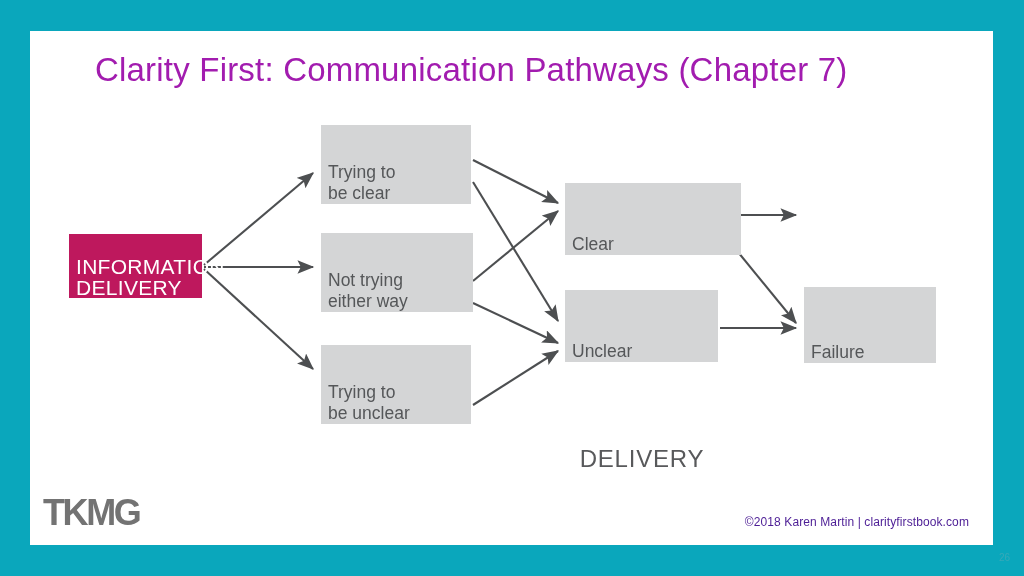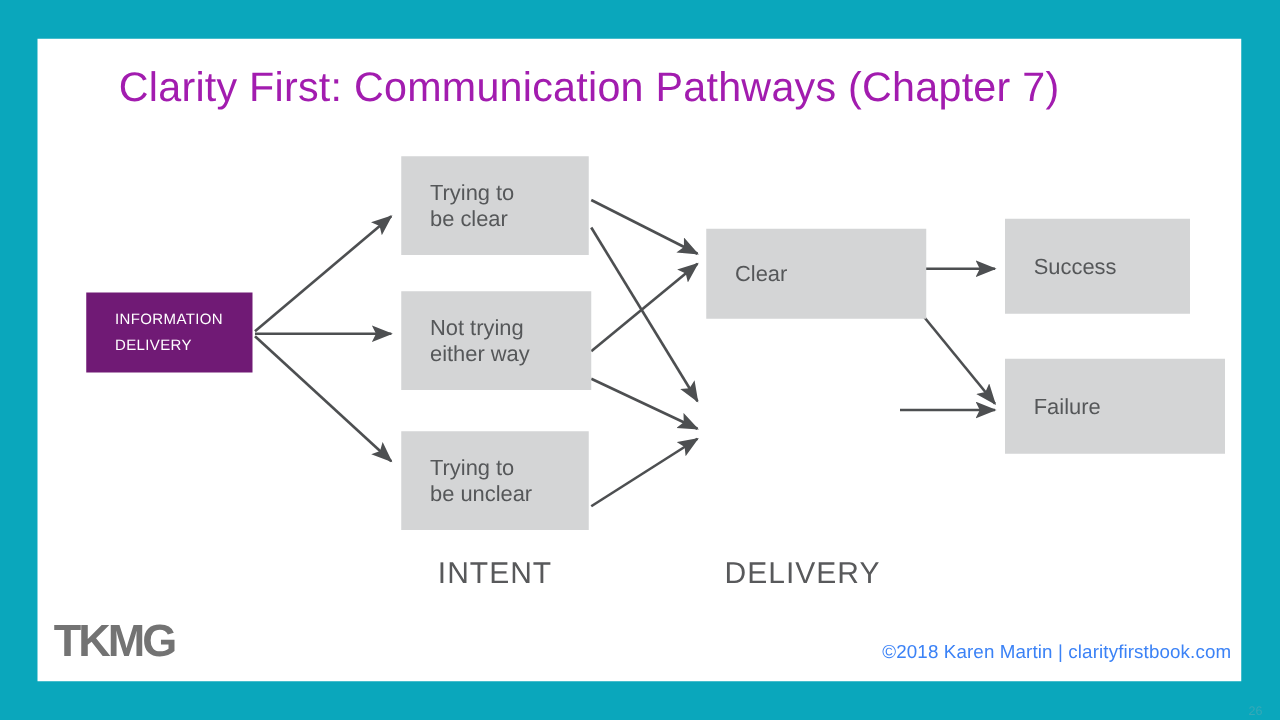--- a/index.html
+++ b/index.html
@@ -49,53 +49,53 @@
     left: 0;
     top: 0;
     width: 963px;
     height: 514px;
     pointer-events: none;
   }
   .node {
     position: absolute;
     box-sizing: border-box;
     display: flex;
-    align-items: center;
-    padding-left: 23px;
+    align-items: flex-end;
+    padding-left: 7px;
     color: #555759;
     font-size: 17.5px;
     line-height: 21px;
     font-weight: 400;
   }
   .node.light {
     background: #d4d5d6;
   }
   .node.dark {
-    background: #701a75;
+    background: #be185d;
     color: #ffffff;
-    font-size: 12px;
+    font-size: 21px;
     line-height: 21px;
     letter-spacing: 0.3px;
   }
   .node.dark .node-text {
     font-weight: 400;
   }
   .node-text {
     white-space: pre-line;
   }
 
   
   #node-information-delivery { left: 39px;  top: 203px; width: 133px; height: 64px; }
   #node-trying-clear         { left: 291px; top: 94px;  width: 150px; height: 79px; }
   #node-not-trying          { left: 291px; top: 202px; width: 152px; height: 79px; }
   #node-trying-unclear      { left: 291px; top: 314px; width: 150px; height: 79px; }
   #node-clear               { left: 535px; top: 152px; width: 176px; height: 72px; }
   #node-unclear             { left: 535px; top: 259px; width: 153px; height: 72px; }
   #node-success             { left: 774px; top: 144px; width: 148px; height: 76px; }
-  #node-failure             { left: 774px; top: 256px; width: 176px; height: 76px; }
+  #node-failure             { left: 774px; top: 256px; width: 132px; height: 76px; }
 
   .column-label {
     position: absolute;
     color: #58595b;
     font-size: 24px;
     line-height: 28px;
     letter-spacing: 0.8px;
     font-weight: 400;
     text-align: center;
   }
@@ -110,32 +110,32 @@
     top: 462px;
     font-family: "Liberation Sans", sans-serif;
     font-size: 36px;
     line-height: 40px;
     font-weight: 700;
     letter-spacing: -2.4px;
     color: #737373;
   }
   #footer-credit {
     position: absolute;
-    right: 8px;
+    right: 24px;
     top: 482px;
-    font-size: 15px;
+    font-size: 12px;
     line-height: 18px;
-    color: #3b82f6;
+    color: #4c1d95;
     letter-spacing: 0.1px;
     white-space: nowrap;
   }
   #page-number {
     position: absolute;
     right: 14px;
-    bottom: 0;
+    bottom: 12px;
     font-size: 10px;
     line-height: 12px;
     color: #36a9b8;
   }
 </style>
 </head>
 <body>
 
 <div id="slide-root">
   <div id="slide-canvas">
@@ -185,30 +185,29 @@
 
       <div class="node light" id="node-trying-unclear">
         <span class="node-text">Trying to
 be unclear</span>
       </div>
 
       <div class="node light" id="node-clear">
         <span class="node-text">Clear</span>
       </div>
 
-
-      <div class="node light" id="node-success">
-        <span class="node-text">Success</span>
-      </div>
+      <div class="node light" id="node-unclear">
+        <span class="node-text">Unclear</span>
+      </div>
+
 
       <div class="node light" id="node-failure">
         <span class="node-text">Failure</span>
       </div>
 
-      <div class="column-label" id="label-intent">INTENT</div>
       <div class="column-label" id="label-message">DELIVERY</div>
     </div>
 
     <div id="logo-tkmg">TKMG</div>
     <div id="footer-credit">©2018 Karen Martin |  clarityfirstbook.com</div>
   </div>
 
   <div id="page-number">26</div>
 </div>
 

